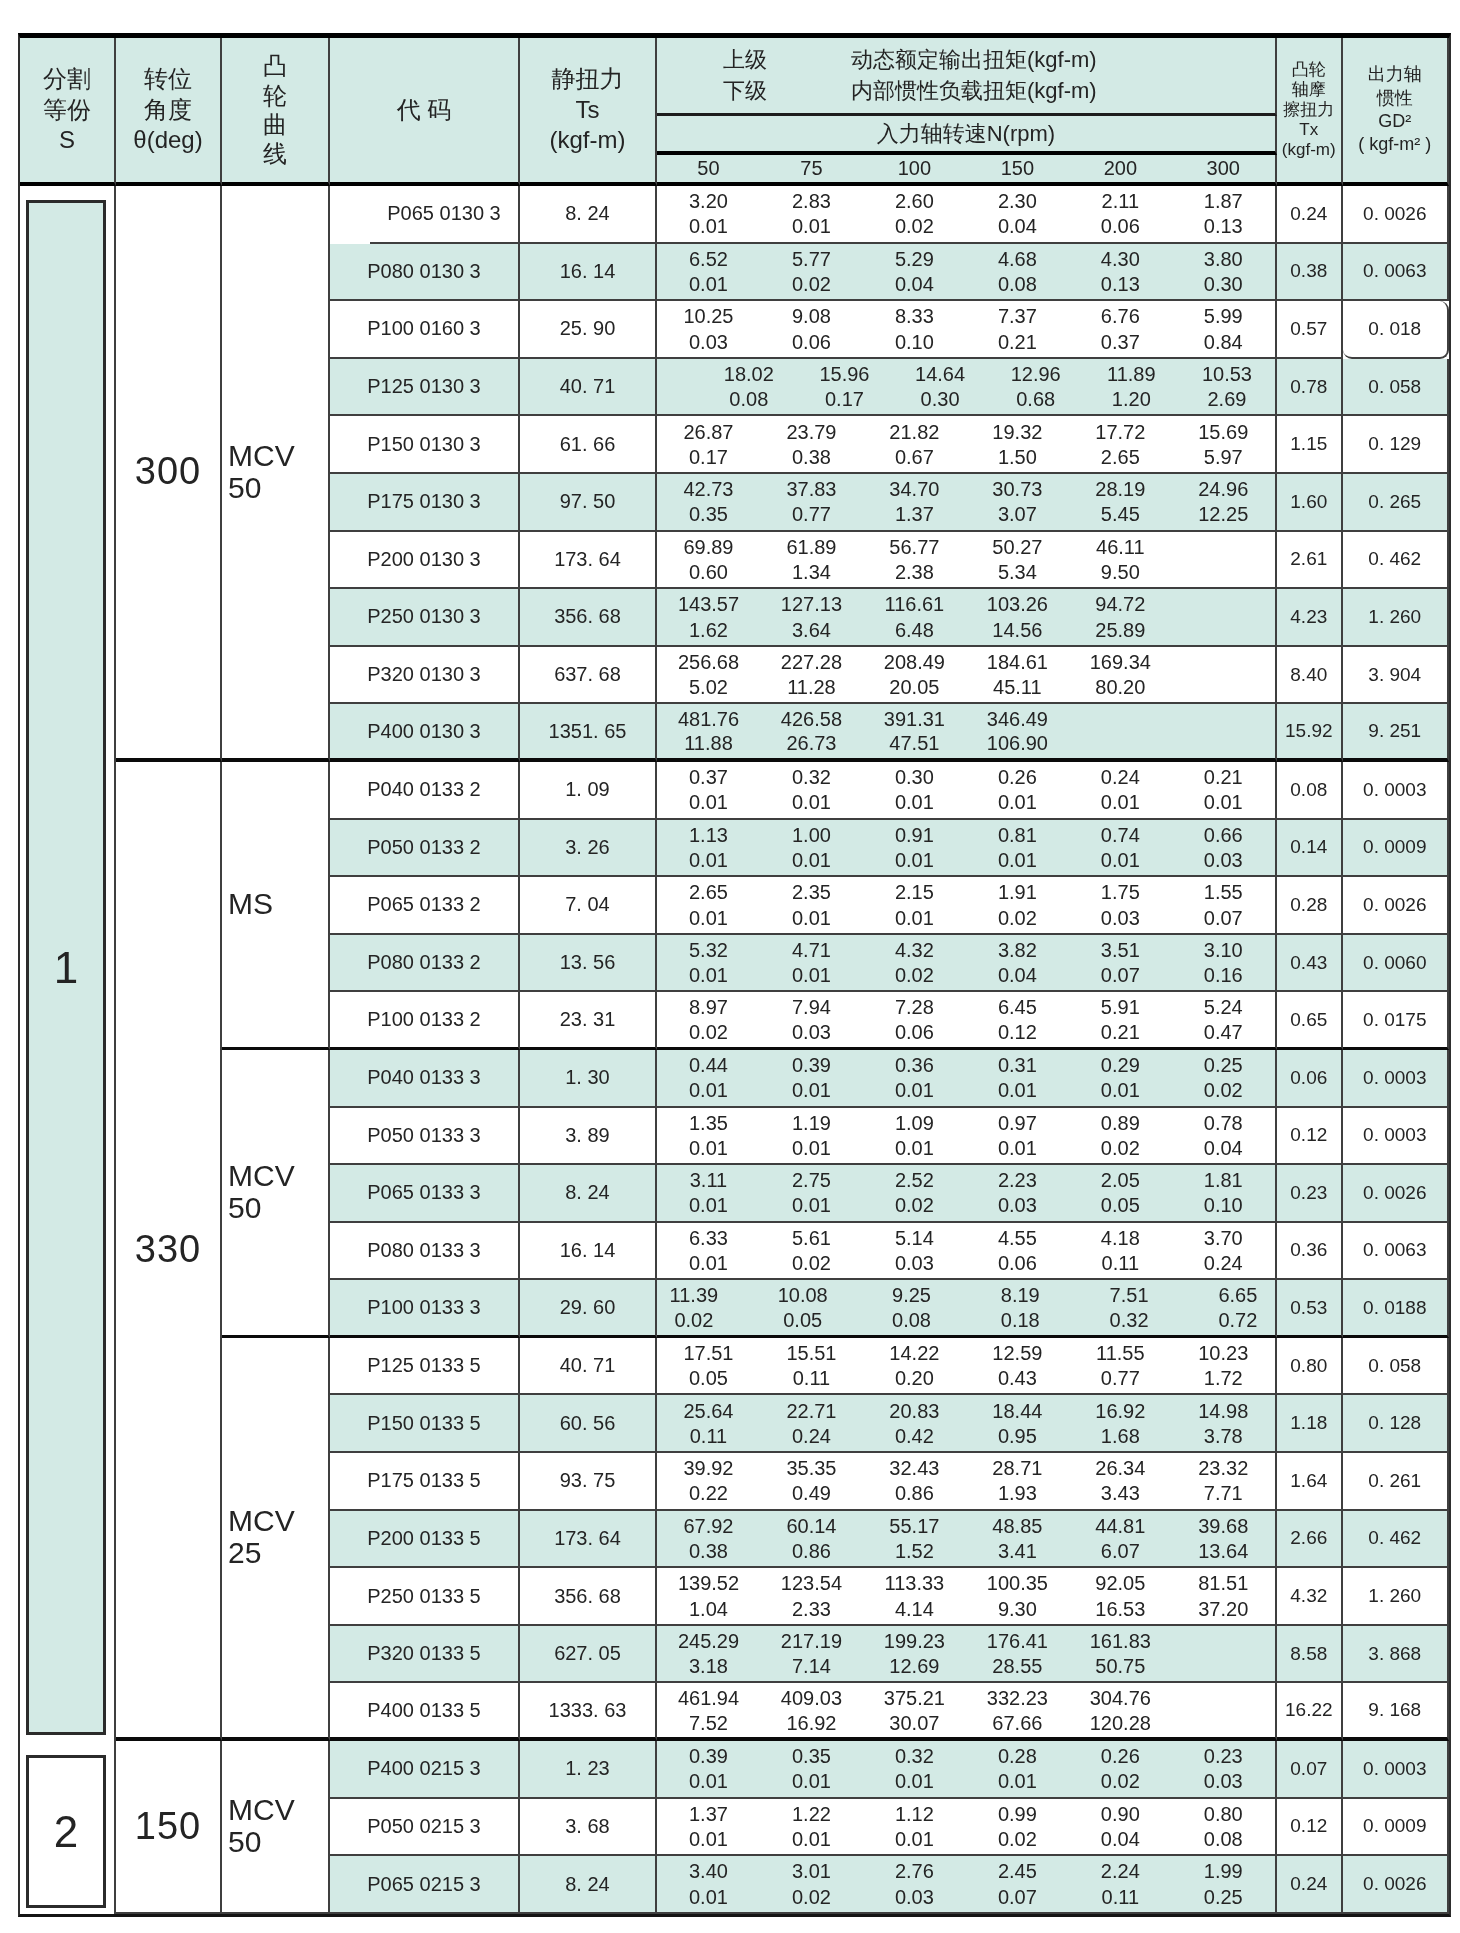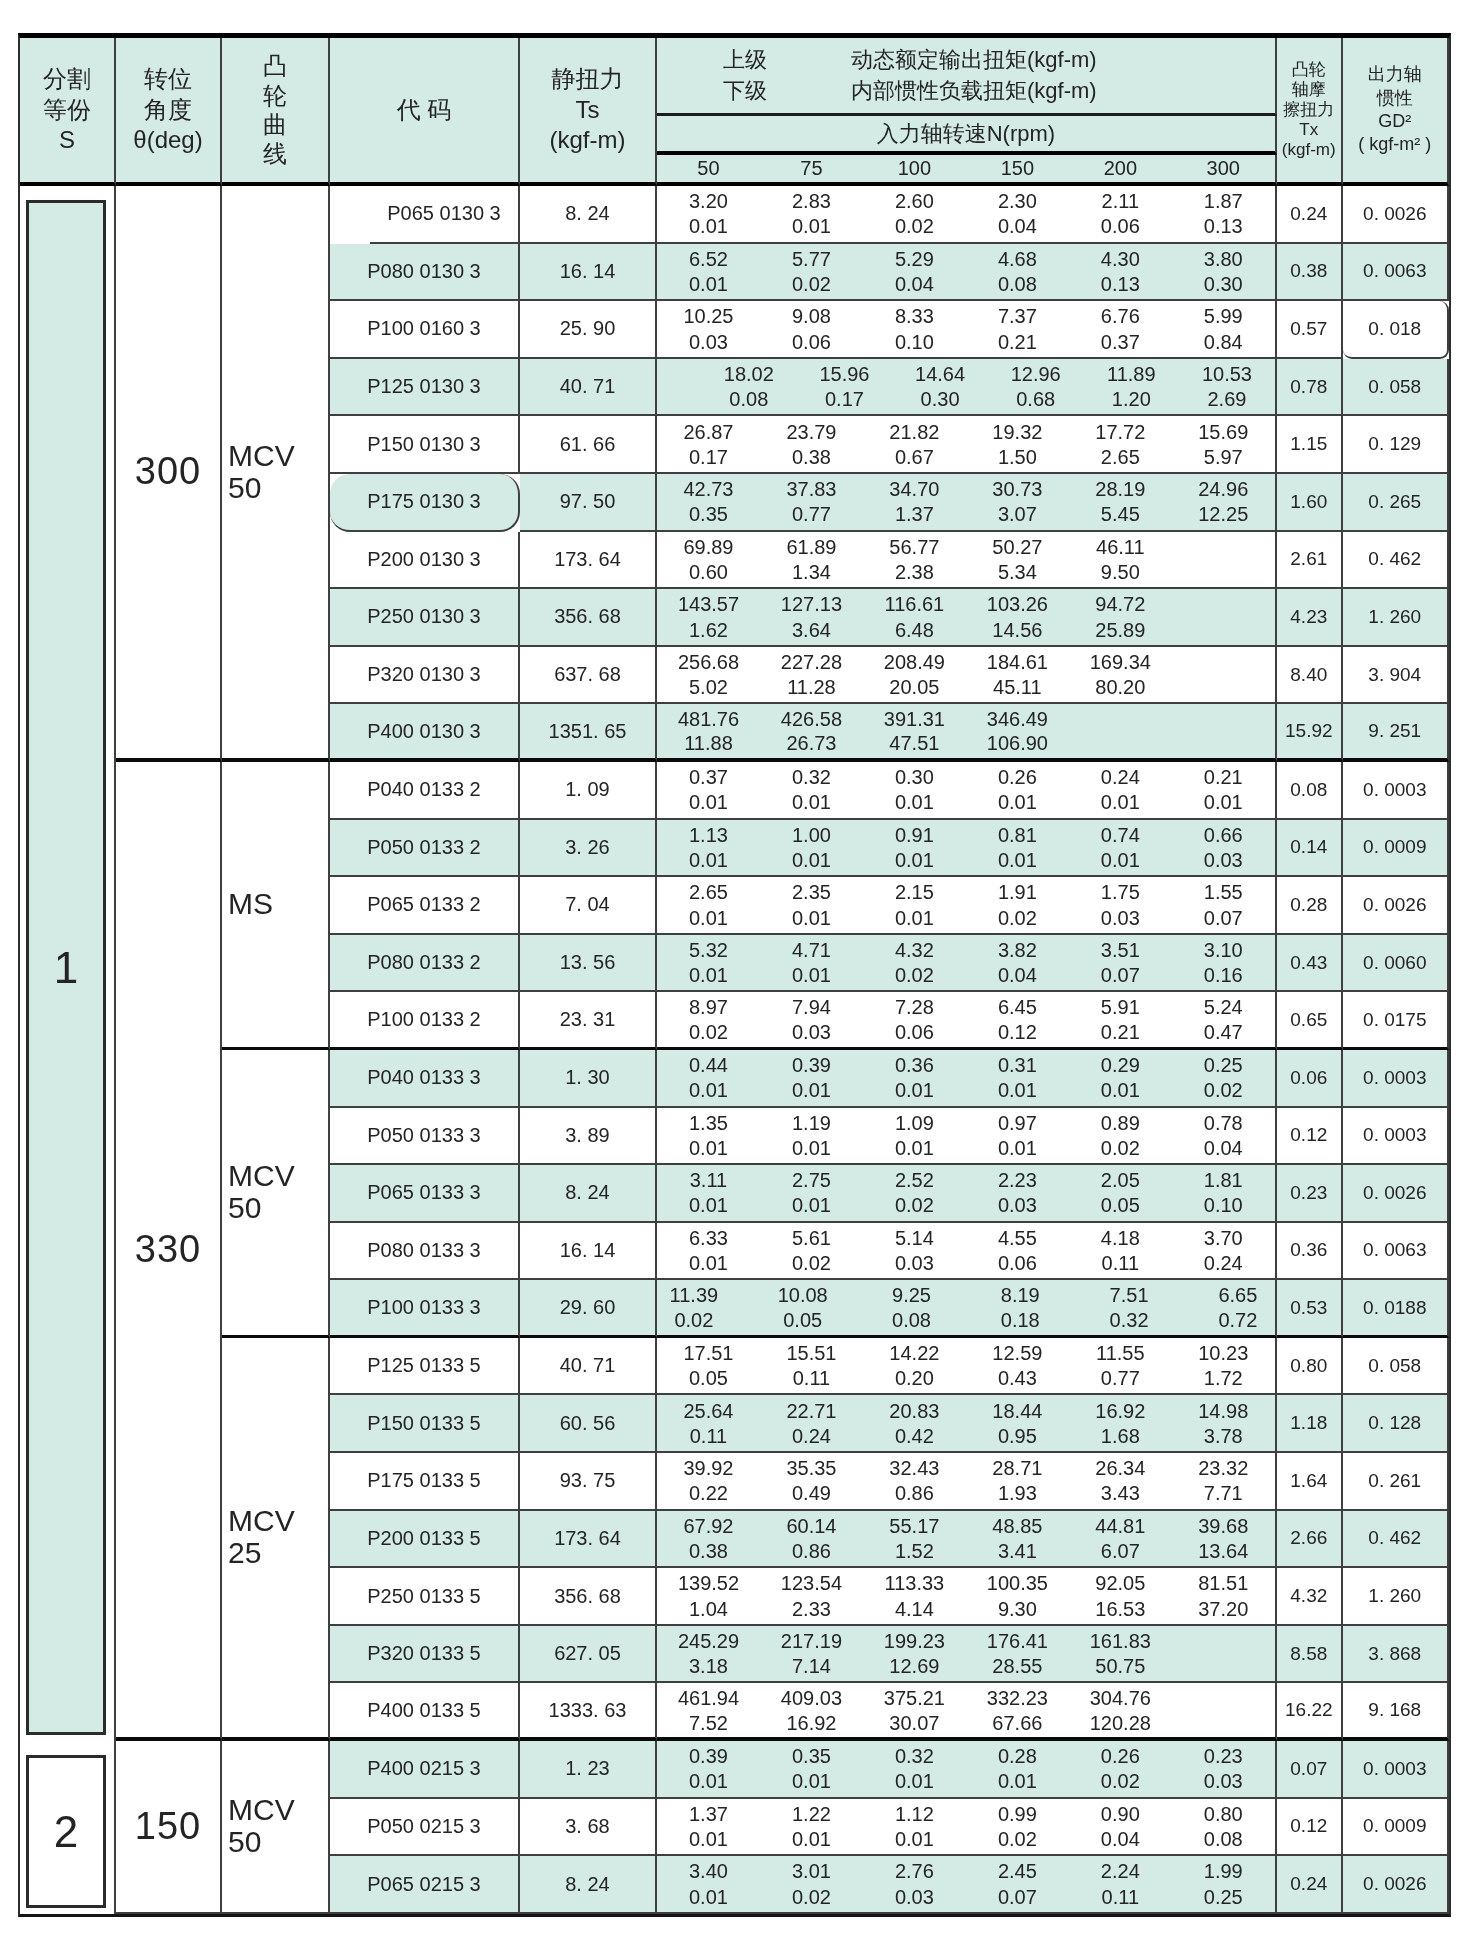--- a/index.html
+++ b/index.html
@@ -238,21 +238,21 @@
           <span>17.72</span>
           <span>2.65</span>
         </div>
         <div class="pair">
           <span>15.69</span>
           <span>5.97</span>
         </div>
       </div>
       <div class="cell tx-cell" style="grid-area: 8 / 12 / 9 / 13;">1.15</div>
       <div class="cell gd2-cell" style="grid-area: 8 / 13 / 9 / 14;">0. 129</div>
-      <div class="cell code-cell teal" style="grid-area: 9 / 4 / 10 / 5; border-radius: 20px;">P175 0130 3</div>
+      <div class="cell code-cell teal" style="grid-area: 9 / 4 / 10 / 5;">P175 0130 3</div>
       <div class="cell ts-cell teal" style="grid-area: 9 / 5 / 10 / 6;">97. 50</div>
       <div class="cell rpm-cell teal" style="grid-area: 9 / 6 / 10 / 12;">
         <div class="pair">
           <span>42.73</span>
           <span>0.35</span>
         </div>
         <div class="pair">
           <span>37.83</span>
           <span>0.77</span>
         </div>

